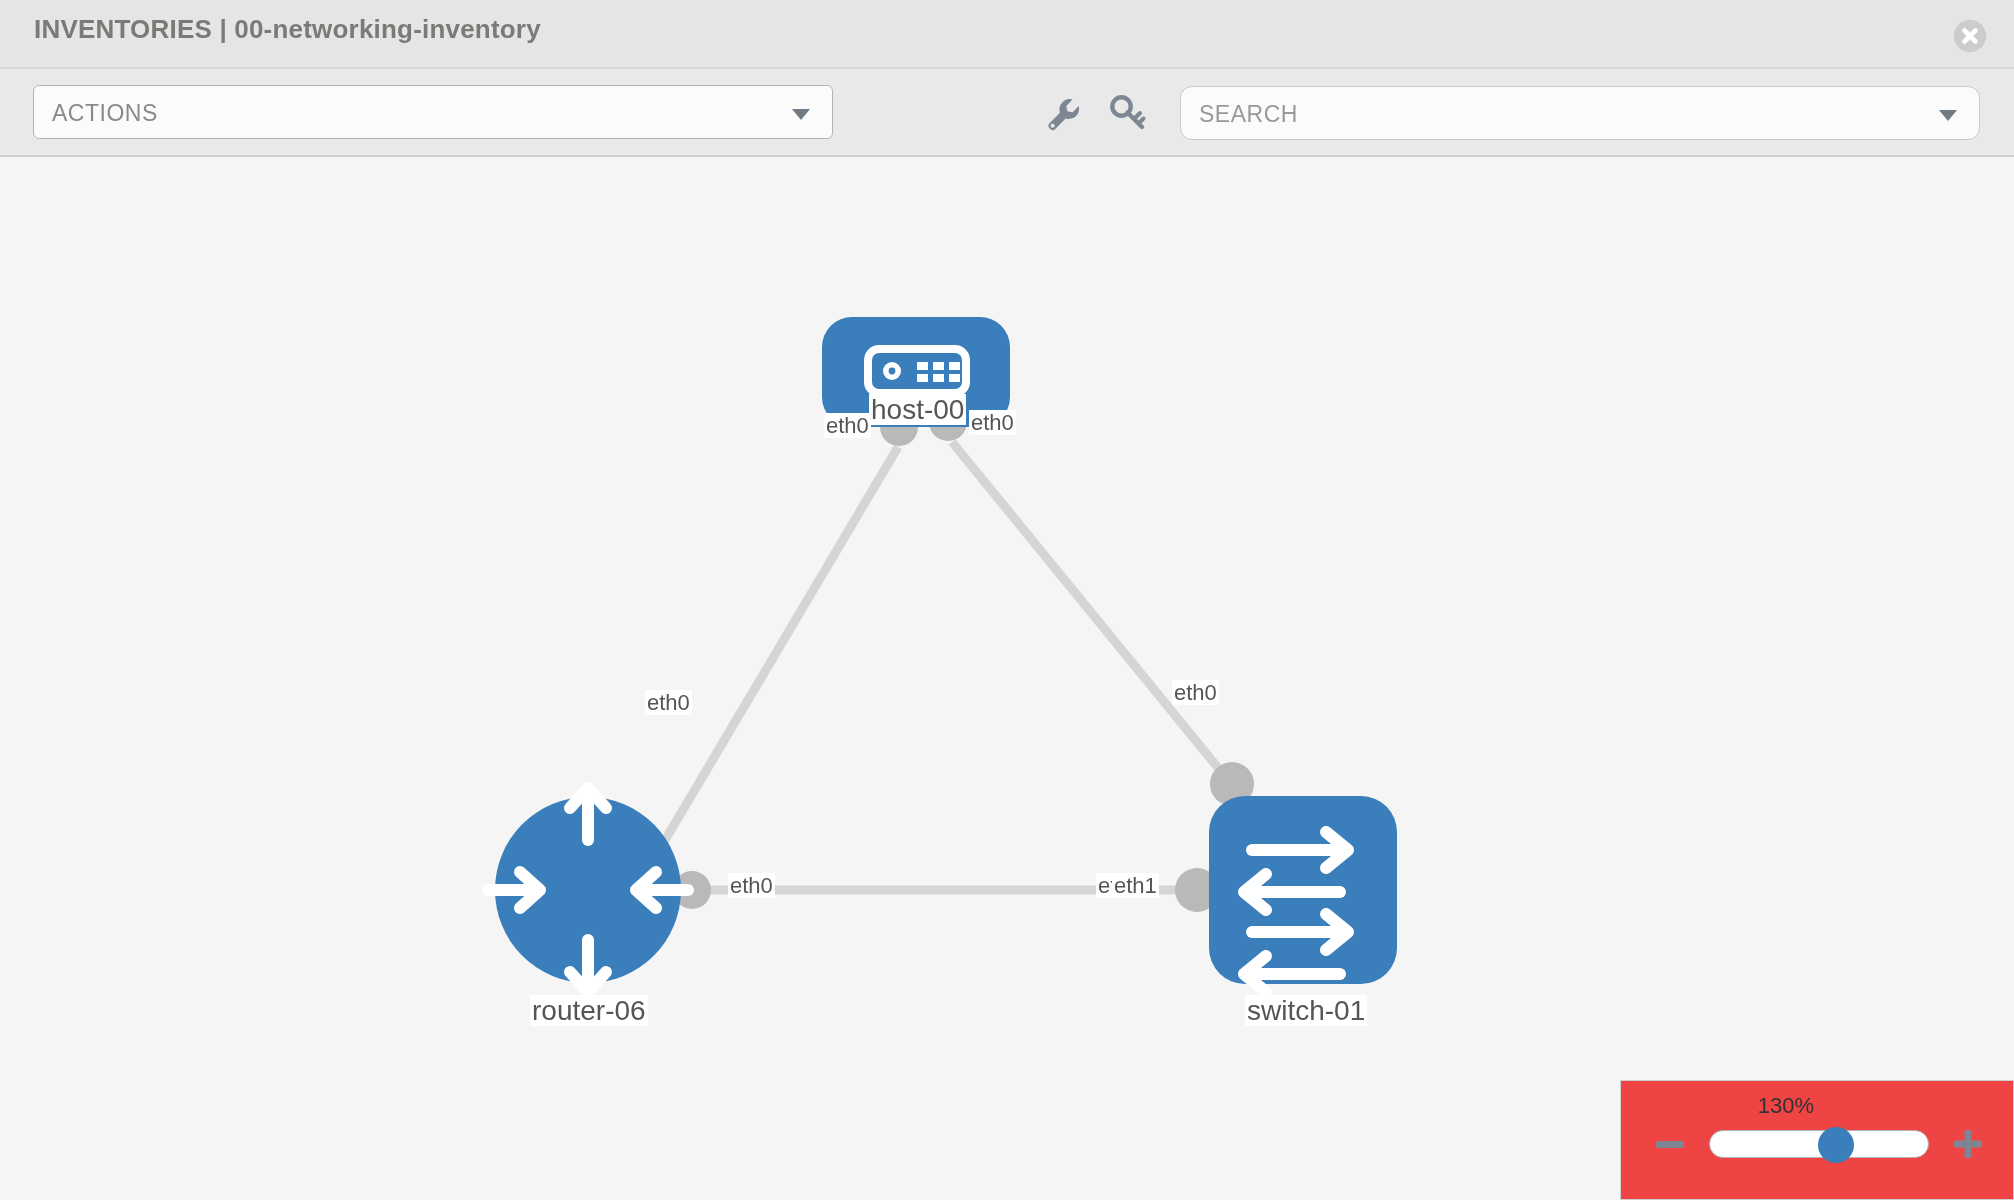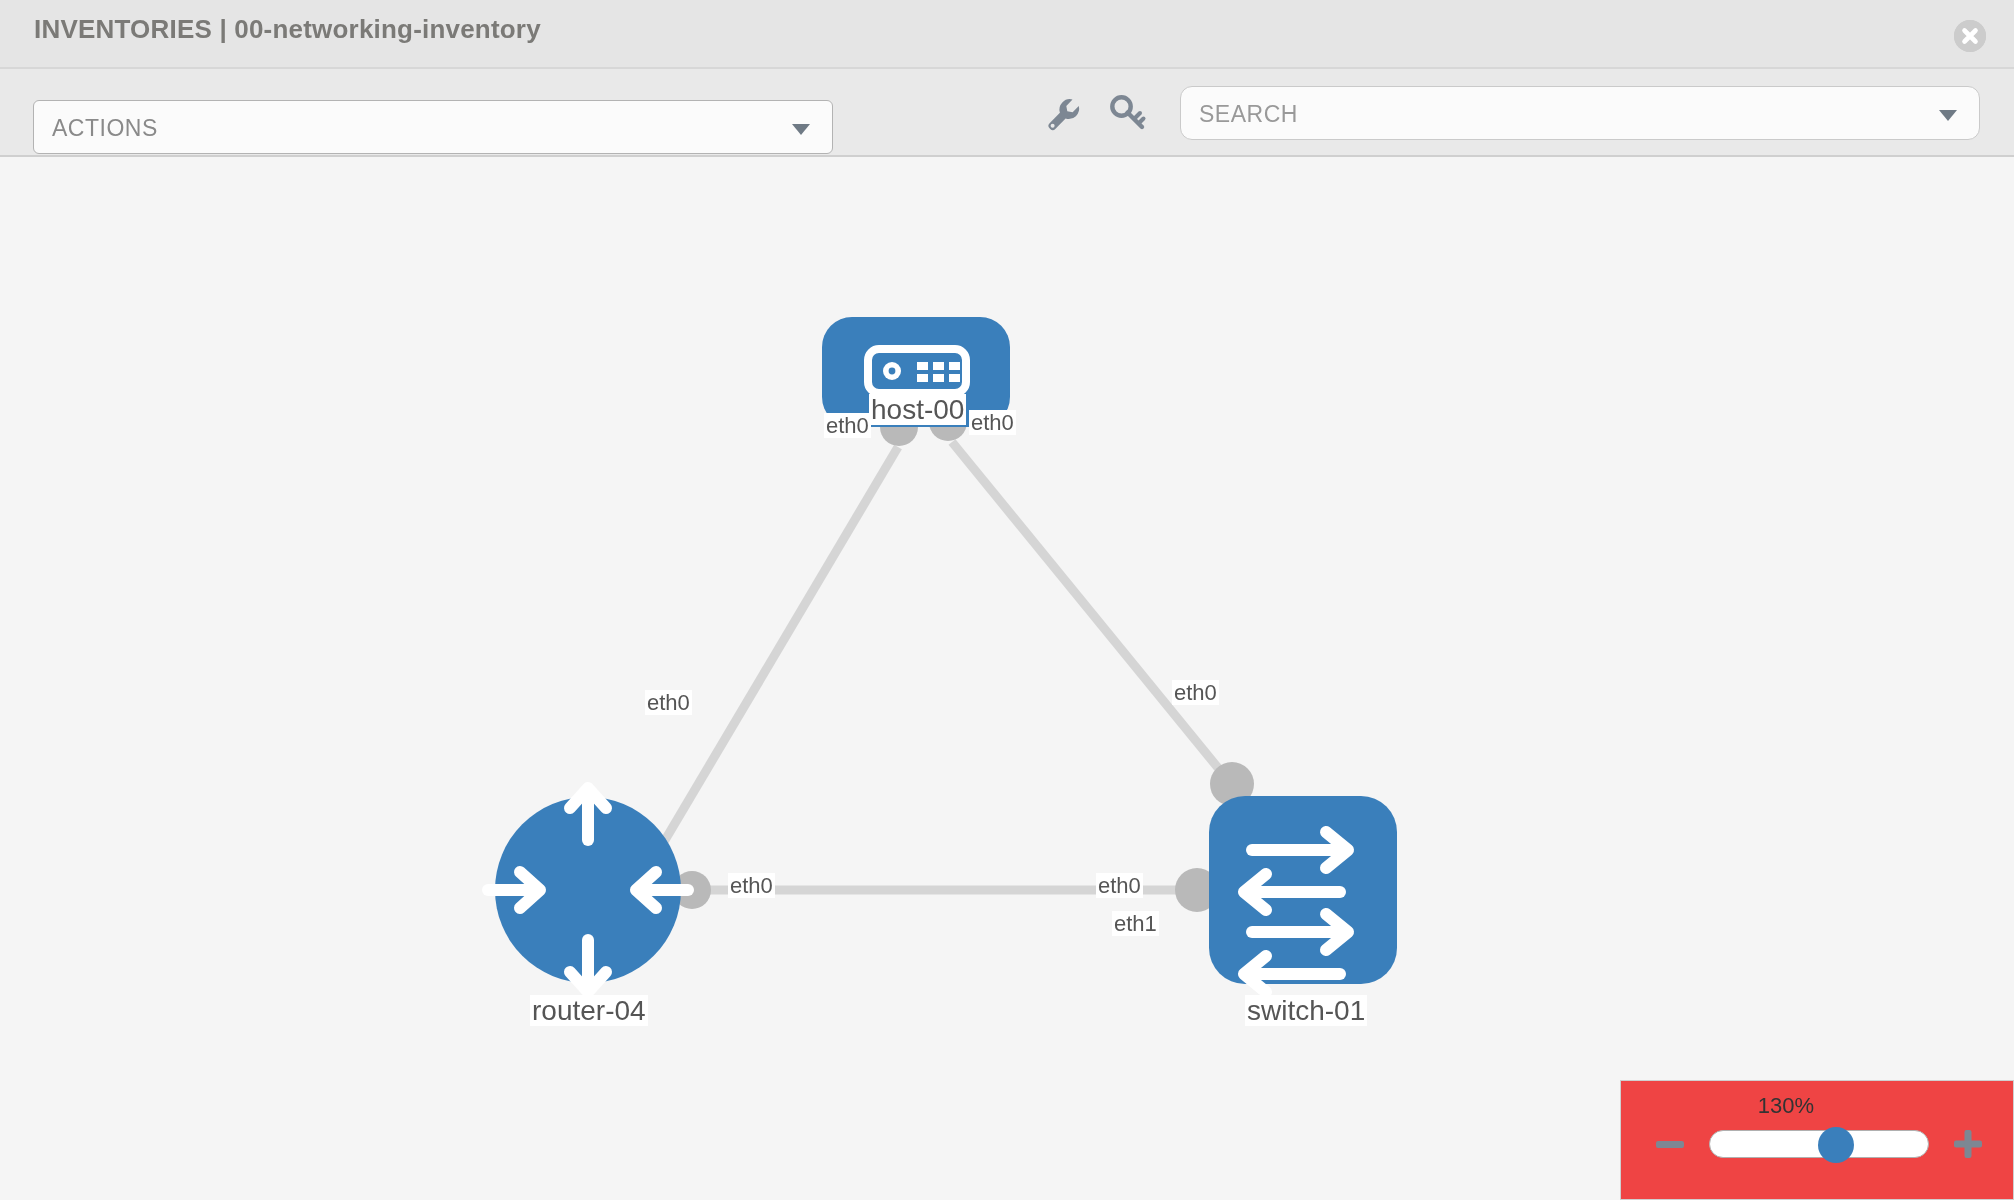--- a/index.html
+++ b/index.html
@@ -48,21 +48,21 @@
   
   .toolbar {
     position: absolute;
     left: 0; top: 69px;
     width: 2014px; height: 88px;
     background: #e9e9e9;
     border-bottom: 2px solid #cfcfcf;
   }
   .actions-select {
     position: absolute;
-    left: 33px; top: 31px;
+    left: 33px; top: 16px;
     width: 800px; height: 54px;
     background: #fbfbfb;
     border: 1px solid #b3b3b3;
     border-radius: 6px;
     cursor: pointer;
   }
   .actions-label {
     position: absolute;
     left: 18px; top: 14px;
     font-size: 23px;
@@ -287,23 +287,23 @@
     <div class="nlabel small" style="left:969px; top:253px;">eth0</div>
 
     <div class="nlabel small" style="left:645px; top:533px;">eth0</div>
 
     <div class="nlabel small" style="left:1172px; top:523px;">eth0</div>
 
     <div class="nlabel small" style="left:728px; top:716px;">eth0</div>
 
     <div class="nlabel small" style="left:1096px; top:716px;">eth0</div>
 
-    <div class="nlabel small" style="left:1112px; top:754px;">eth1</div>
-
-    <div class="nlabel big" style="left:530px; top:1000px; top:838px;">router-04</div>
+    <div class="nlabel small" style="left:1112px; top:716px;">eth1</div>
+
+    <div class="nlabel big" style="left:530px; top:1000px; top:838px;">router-06</div>
 
     <div class="nlabel big" style="left:1245px; top:838px;">switch-01</div>
 
   </div>
 
   <div class="zoom-panel">
     <div class="zoom-value">130%</div>
 
     <div class="zoom-minus">
       <svg width="34" height="34" viewBox="0 0 34 34" aria-hidden="true">

